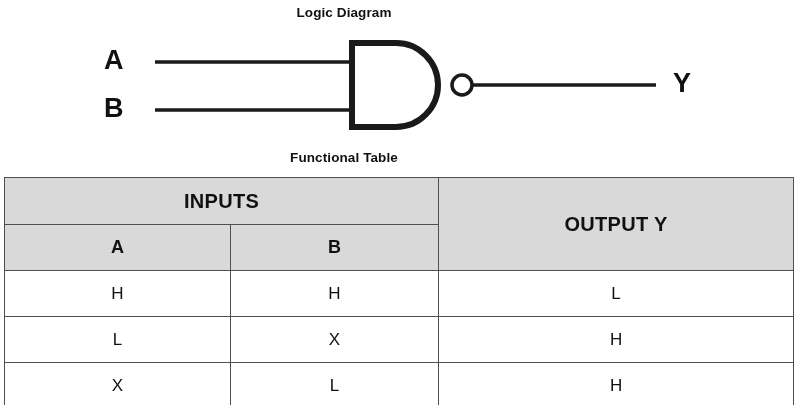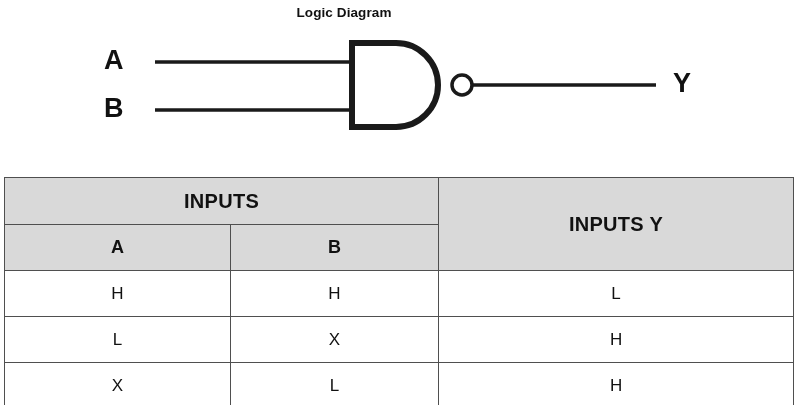--- a/index.html
+++ b/index.html
@@ -125,31 +125,32 @@
       <line x1="472" y1="57" x2="656" y2="57" stroke="#1a1a1a" stroke-width="3.5"></line>
     </svg>
   </div>
 
   <div class="pin-label" id="label-a">A</div>
 
   <div class="pin-label" id="label-b">B</div>
 
   <div class="pin-label" id="label-y">Y</div>
 
+  <div class="section-title" id="functional-table-title">Functional Table</div>
 
   <table id="functional-table">
     <colgroup>
       <col class="col-a">
       <col class="col-b">
       <col class="col-y">
     </colgroup>
     <thead>
       <tr>
         <th class="group-head" colspan="2">INPUTS</th>
-        <th class="output-head" rowspan="2">INPUTS Y</th>
+        <th class="output-head" rowspan="2">OUTPUT Y</th>
       </tr>
       <tr>
         <th class="sub-head">A</th>
         <th class="sub-head">B</th>
       </tr>
     </thead>
     <tbody>
       <tr>
         <td>H</td>
         <td>H</td>

